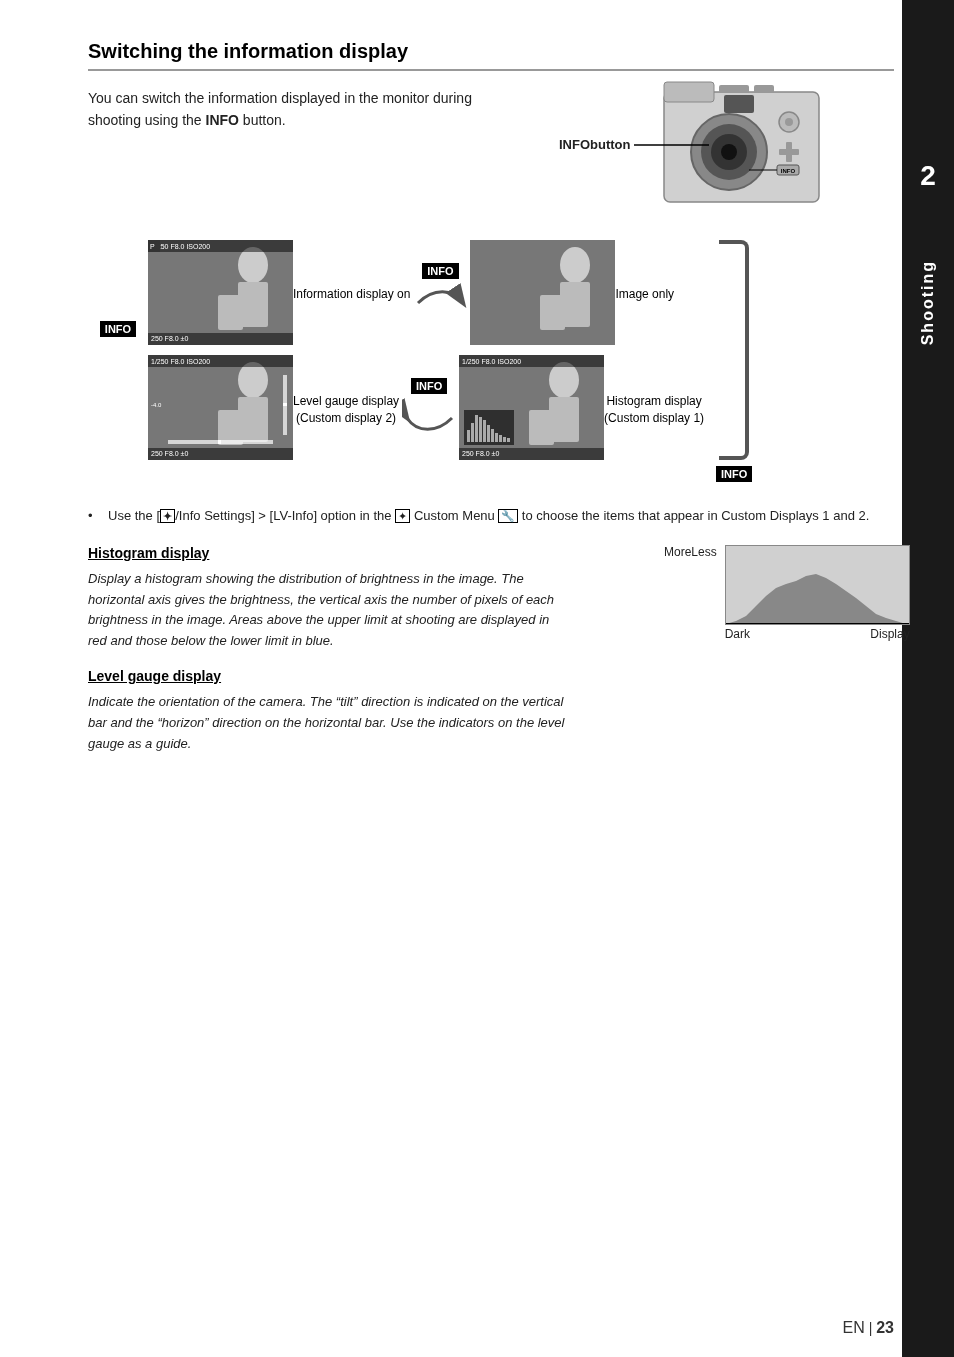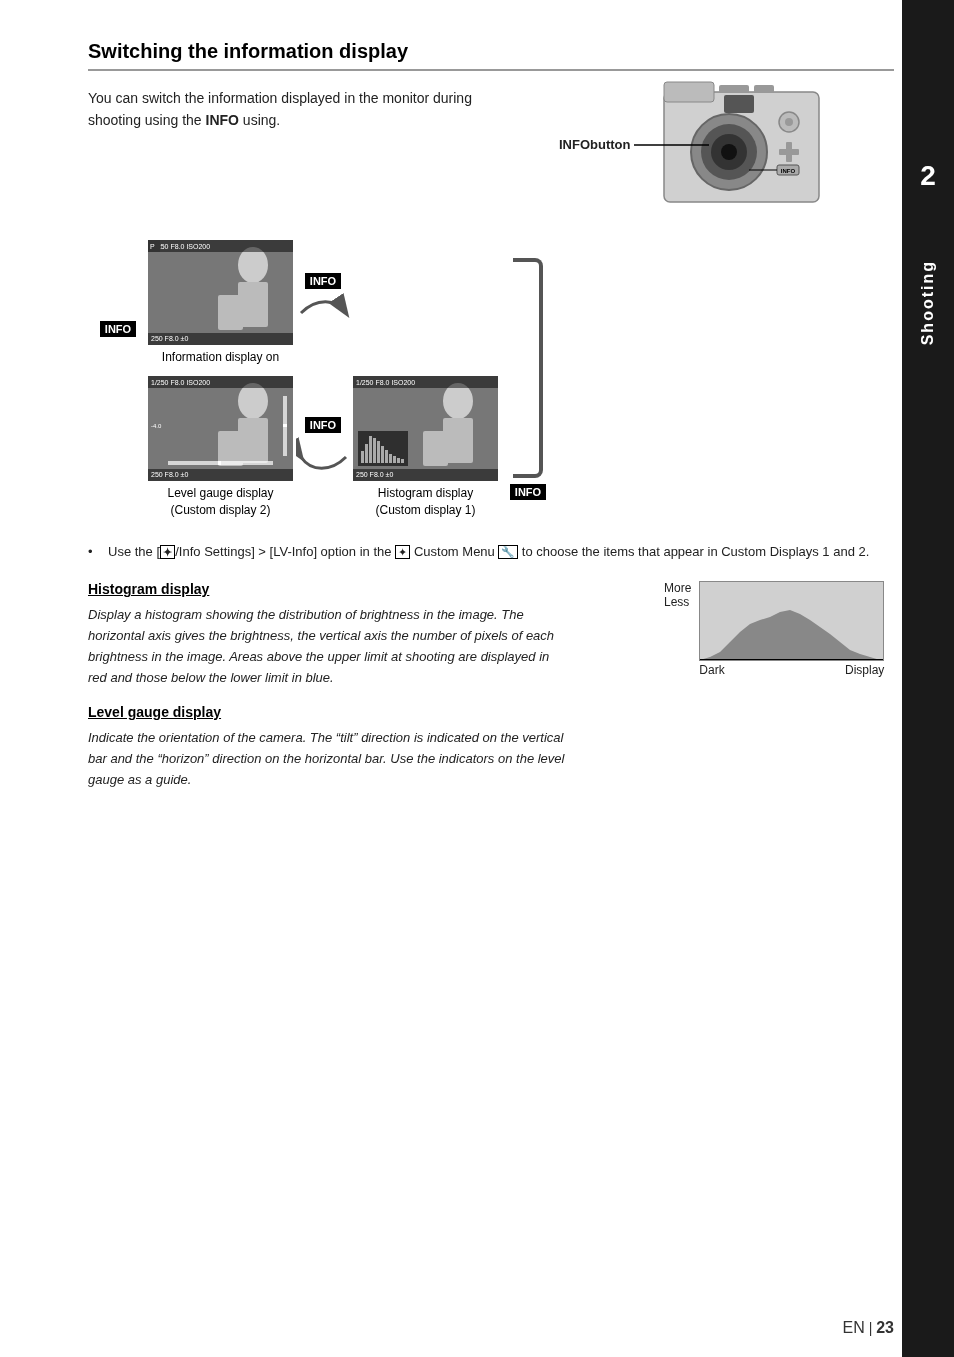--- a/index.html
+++ b/index.html
@@ -150,21 +150,21 @@
     }
 
     .clearfix::after {
       content: "";
       display: table;
       clear: both;
     }
 
     .mode-col {
       display: flex;
-      flex-direction: column;
+      flex-direction: row;
       align-items: center;
     }
 
     
     .full-modes-layout {
       display: flex;
       align-items: stretch;
       gap: 0;
       margin: 20px 0;
     }
@@ -224,21 +224,21 @@
   </div>
 </div>
 
 <div class="page-container">
 
   <div class="section-title">Switching the information display</div>
 
   <div style="display:flex; align-items:flex-start; margin-bottom:10px;">
     <div style="max-width:420px;">
       <p class="intro-text">
-        <span>You can switch the information displayed in the monitor during shooting using the </span><strong>INFO</strong><span> using.</span>
+        <span>You can switch the information displayed in the monitor during shooting using the </span><strong>INFO</strong><span> button.</span>
       </p>
     </div>
 
     <div style="margin-left:auto; margin-right:70px; position:relative; margin-top:-10px;">
       <div style="position:relative;">
         
         <div style="position:absolute; left:-100px; top:60px; display:flex; align-items:center;">
           <strong style="font-size:13px; font-weight:bold;">INFO</strong>
             <span style="font-size:13px;font-weight:bold;"> button</span>
           <svg width="80" height="2" style="margin-left:4px;">
@@ -312,20 +312,30 @@
           <svg width="55" height="40">
             <defs>
               <marker id="arrowhead1" markerWidth="8" markerHeight="8" refX="6" refY="3" orient="auto">
                 <polygon points="0 0, 8 3, 0 6" fill="#555"></polygon>
               </marker>
             </defs>
             <path d="M5,20 C20,5 40,5 50,20" stroke="#555" stroke-width="3" fill="none" marker-end="url(#arrowhead1)"></path>
           </svg>
         </div>
 
+        <div class="mode-col">
+          <svg width="145" height="105">
+            <rect x="0" y="0" width="145" height="105" fill="#777"></rect>
+
+            <ellipse cx="105" cy="25" rx="15" ry="18" fill="#ccc"></ellipse>
+            <rect x="90" y="42" width="30" height="45" fill="#bbb" rx="2"></rect>
+            <rect x="70" y="55" width="25" height="35" fill="#bbb" rx="2"></rect>
+          </svg>
+          <div class="mode-label" style="font-size:12px;">Image only</div>
+        </div>
       </div>
 
       <div class="modes-bottom-row" style="margin-top:4px;">
 
         <div class="mode-col">
           <svg width="145" height="105">
             <rect x="0" y="0" width="145" height="105" fill="#777"></rect>
             <ellipse cx="105" cy="25" rx="15" ry="18" fill="#ccc"></ellipse>
             <rect x="90" y="42" width="30" height="45" fill="#bbb" rx="2"></rect>
             <rect x="70" y="55" width="25" height="35" fill="#bbb" rx="2"></rect>
@@ -401,21 +411,21 @@
       <li>
         Use the [<span style="font-size:11px; border:1px solid #000; padding:0 2px; font-weight:bold;">✦</span>/Info Settings] &gt; [LV-Info] option in the <span style="font-size:11px; border:1px solid #000; padding:0 2px;">✦</span> Custom Menu <span style="font-size:11px; border:1px solid #000; padding:0 2px;">🔧</span> to choose the items that appear in Custom Displays 1 and 2.
       </li>
     </ul>
   </div>
 
   <div class="clearfix">
 
     <div style="float:right; margin-left:20px; margin-top:0; width:230px;">
       <div style="display:flex; align-items:flex-start; gap:4px;">
-        <div style="display:flex; flex-direction:column; height:80px; font-size:12px; padding-right:4px;">
+        <div style="display:flex; height:80px; font-size:12px; padding-right:4px;">
           <span>More</span>
           <span>Less</span>
         </div>
         <div>
           <div style="width:185px; height:80px; background:#ccc; border:1px solid #888; position:relative; overflow:hidden;">
 
             <svg width="185" height="80" style="position:absolute; inset:0;">
 
               <rect x="0" y="0" width="185" height="80" fill="#d0d0d0"></rect>
 

